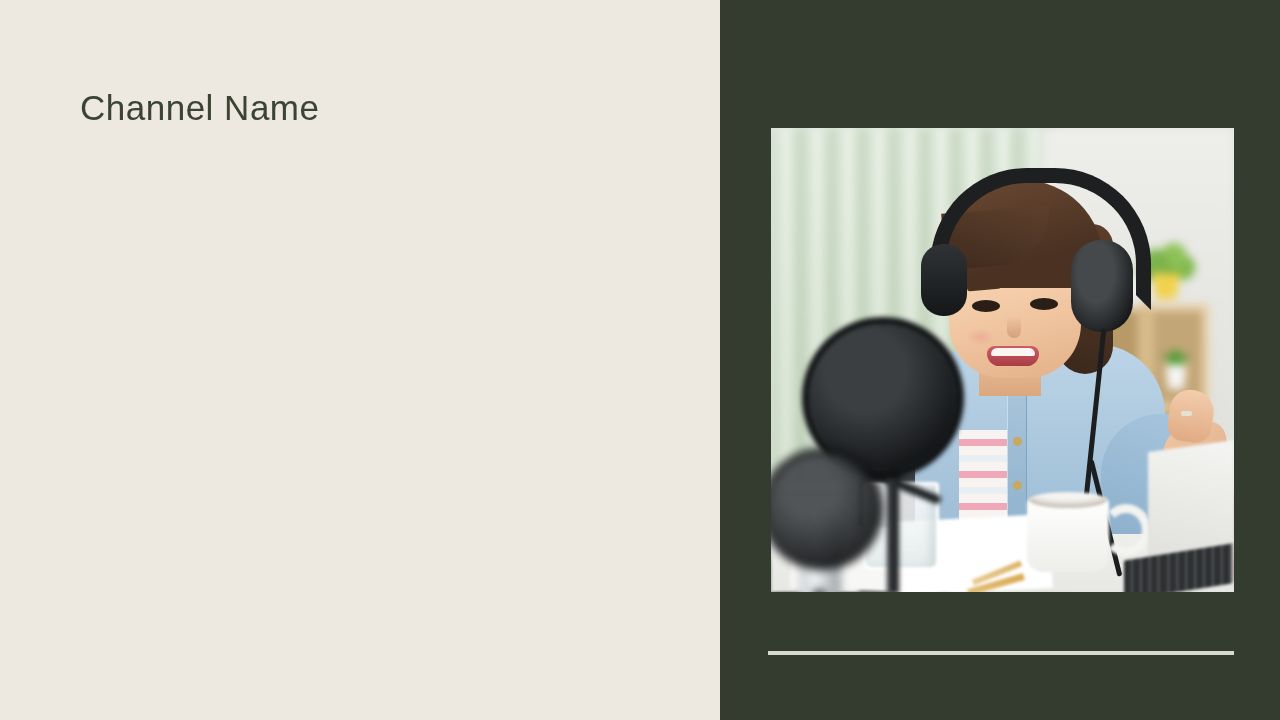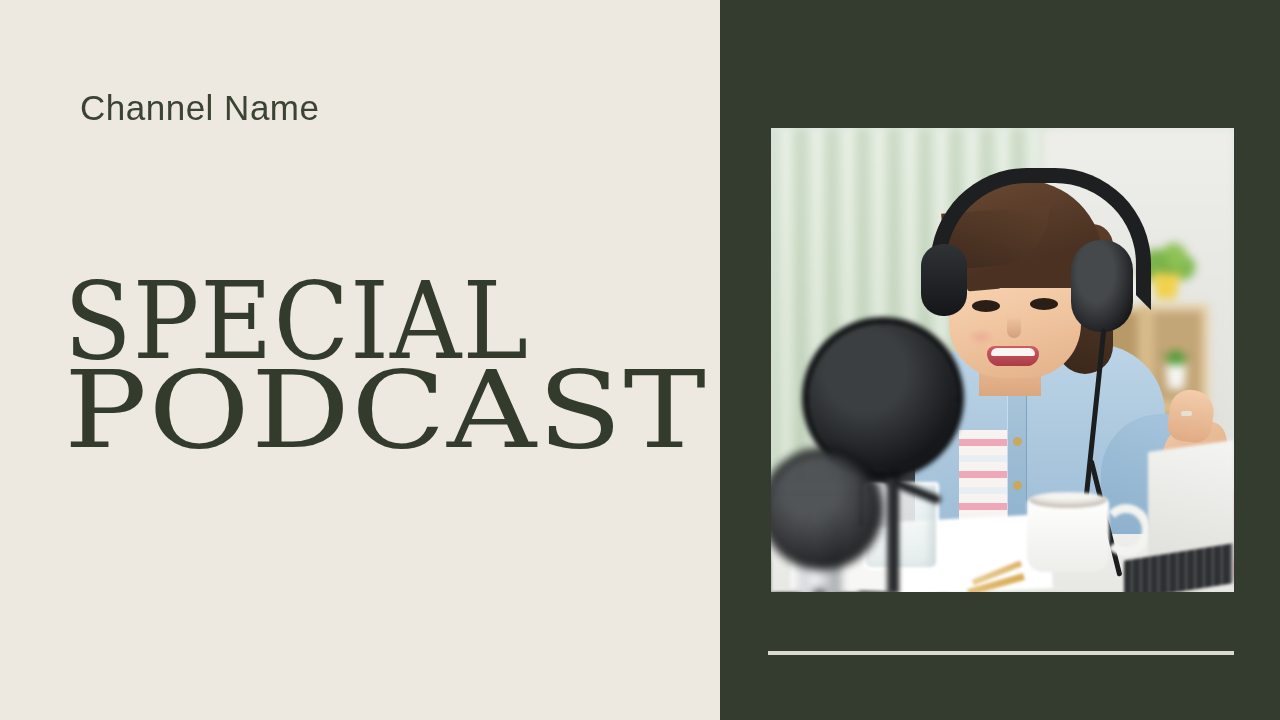--- a/index.html
+++ b/index.html
@@ -484,24 +484,20 @@
 </style>
 </head>
 <body>
 
 <div class="slide">
 
   <div class="left-panel">
 
     <div class="channel-name">Channel Name</div>
 
-    <div class="title-block">
-      <span class="title-line title-line-1">SPECIAL</span>
-      <span class="title-line title-line-2">PODCAST</span>
-    </div>
 
   </div>
 
   <div class="right-panel">
 
     <div class="photo-frame">
       <div class="photo">
 
         <div class="curtain blur-strong"></div>
         <div class="wall blur-strong"></div>

